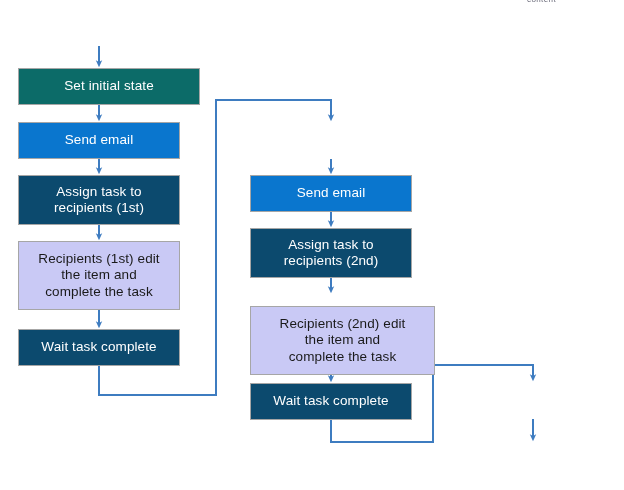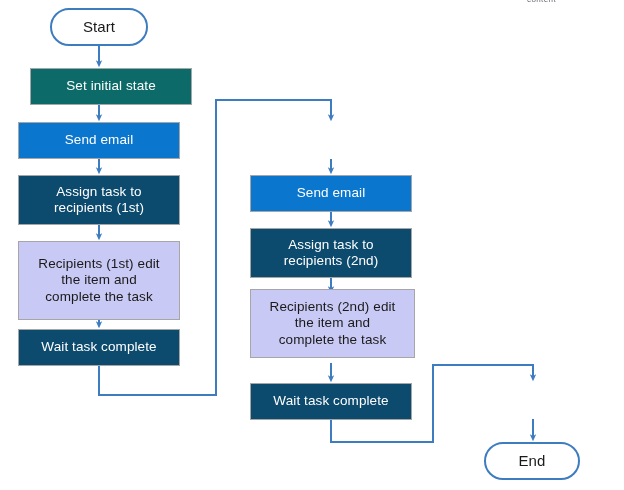--- a/index.html
+++ b/index.html
@@ -116,65 +116,59 @@
       <path d="M331,278 L331,290" marker-end="url(#arrowhead)"></path>
 
       <path d="M331,363 L331,379" marker-end="url(#arrowhead)"></path>
 
       <path d="M331,420 L331,442 L433,442 L433,365 L533,365 L533,378" marker-end="url(#arrowhead)"></path>
 
       <path d="M533,419 L533,438" marker-end="url(#arrowhead)"></path>
     </g>
   </svg>
 
-  <div class="node node-terminator" style="left:50px; top:8px; width:98px; height:38px;">
-    <span class="node-label">Start</span>
-  </div>
 
-  <div class="node node-rect node-teal" style="left:18px; top:68px; width:162px; height:37px;margin-left:12px;">
+  <div class="node node-rect node-teal" style="left:18px; top:68px; width:182px; height:37px;">
     <span class="node-label">Set initial state</span>
   </div>
 
   <div class="node node-rect node-blue" style="left:18px; top:122px; width:162px; height:37px;">
     <span class="node-label">Send email</span>
   </div>
 
   <div class="node node-rect node-purple" style="left:18px; top:175px; width:162px; height:50px;">
     <span class="node-label">Assign task to
 recipients (1st)</span>
   </div>
 
-  <div class="node node-rect node-lavender" style="left:18px; top:241px; width:162px; height:79px;">
+  <div class="node node-rect node-lavender" style="left:18px; top:241px; width:162px; height:69px;">
     <span class="node-label">Recipients (1st) edit
 the item and
 complete the task</span>
   </div>
 
   <div class="node node-rect node-purple" style="left:18px; top:329px; width:162px; height:37px;">
     <span class="node-label">Wait task complete</span>
   </div>
 
 
   <div class="node node-rect node-blue" style="left:250px; top:175px; width:162px; height:37px;">
     <span class="node-label">Send email</span>
   </div>
 
   <div class="node node-rect node-purple" style="left:250px; top:228px; width:162px; height:50px;">
     <span class="node-label">Assign task to
 recipients (2nd)</span>
   </div>
 
-  <div class="node node-rect node-lavender" style="left:250px; top:289px; width:165px; height:69px;">
+  <div class="node node-rect node-lavender" style="left:250px; top:306px; width:185px; height:69px;">
     <span class="node-label">Recipients (2nd) edit
 the item and
 complete the task</span>
   </div>
 
   <div class="node node-rect node-purple" style="left:250px; top:383px; width:162px; height:37px;">
     <span class="node-label">Wait task complete</span>
   </div>
 
 
-  <div class="node node-terminator" style="left:484px; top:442px; width:96px; height:38px;">
-    <span class="node-label">End</span>
-  </div>
 
 </div>
 
 </body></html>

